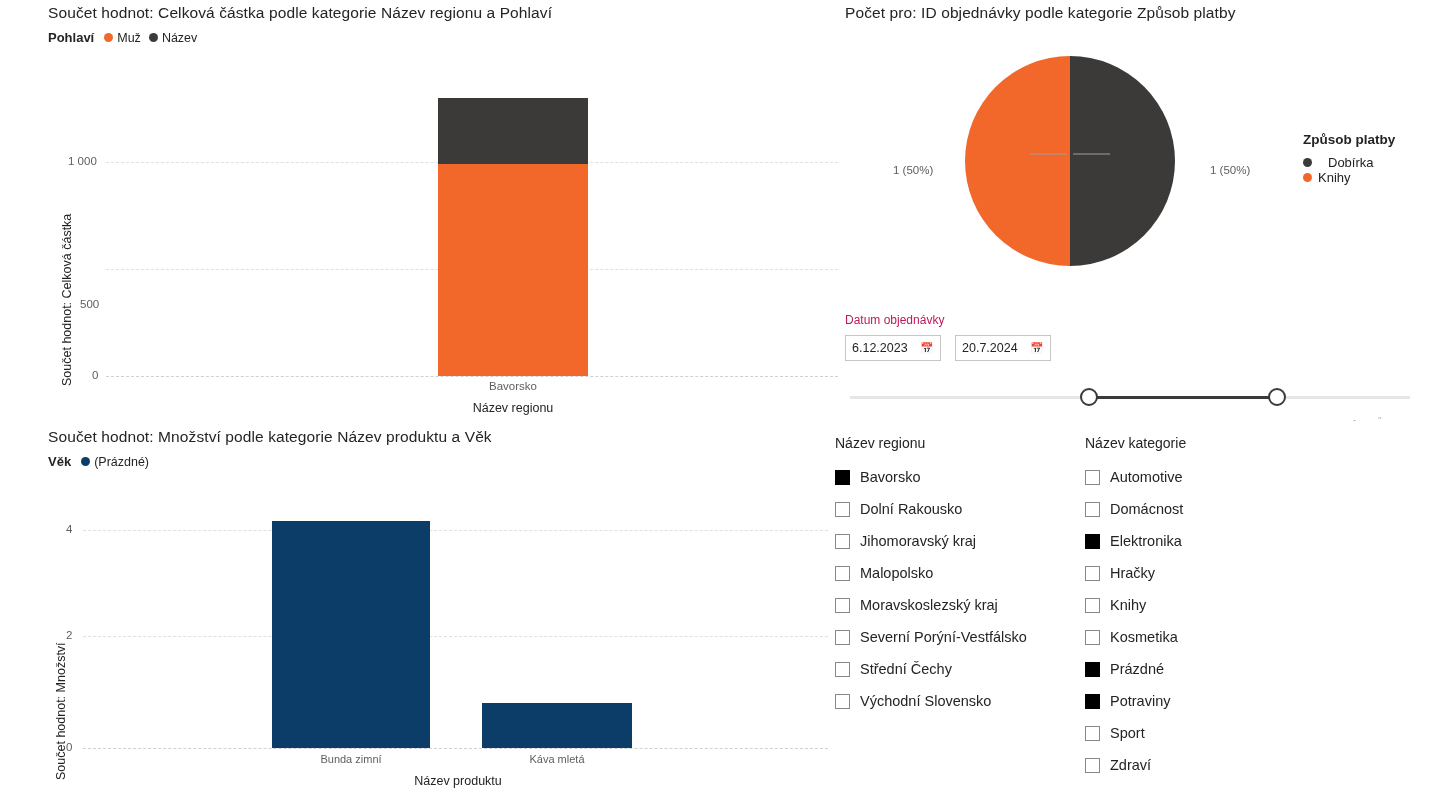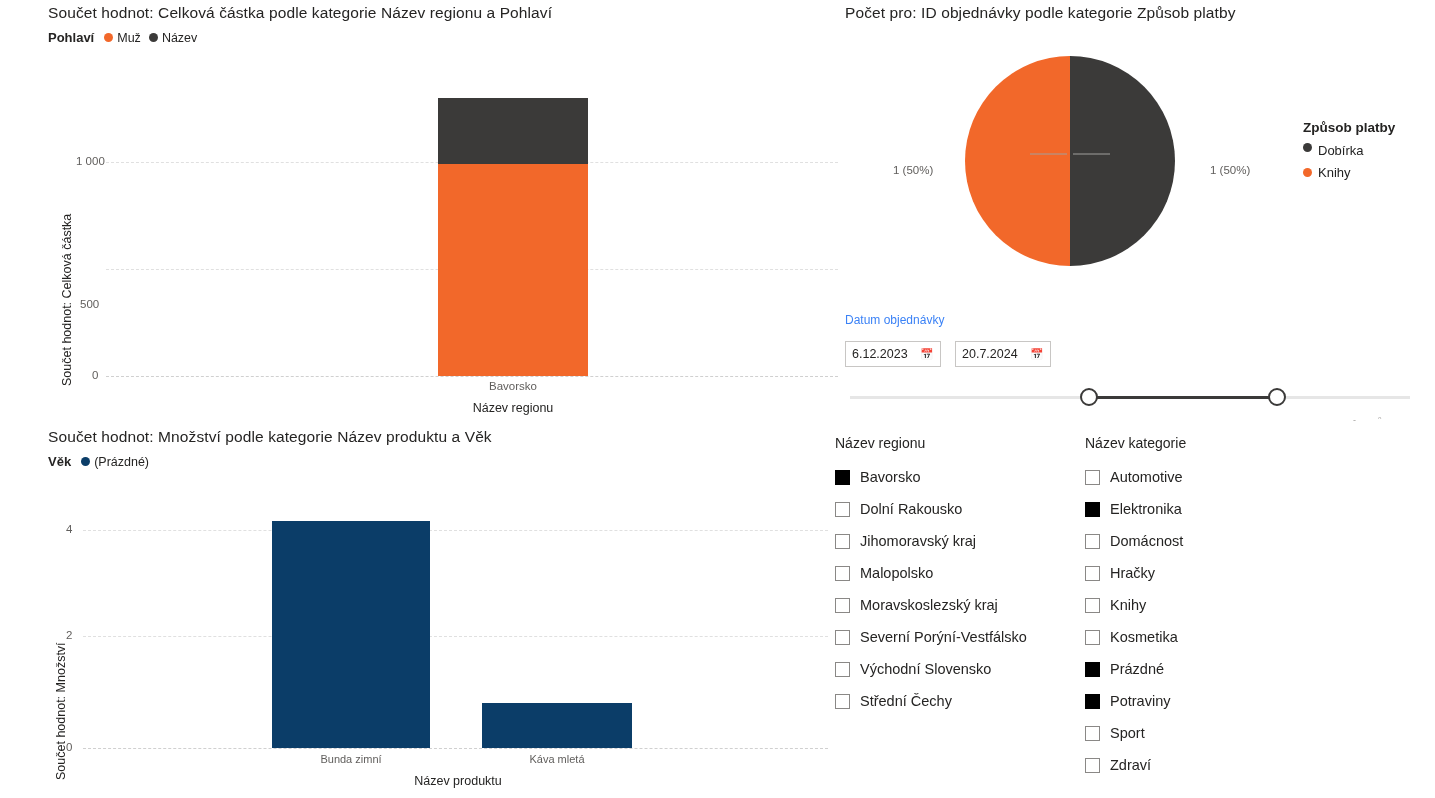--- a/index.html
+++ b/index.html
@@ -37,21 +37,21 @@
   .gridline{position:absolute;border-top:1px dashed #e0e0e0;}
   
   .filter-head{font-size:14px;color:#252423;margin-bottom:10px;}
   .filter-row{display:flex;align-items:center;gap:10px;height:32px;}
   .cb{
     width:15px;height:15px;border:1px solid #8a8886;background:#fff;display:inline-block;box-sizing:border-box;
   }
   .cb.checked{background:#000000;border-color:#000000;}
   .filter-label{font-size:14.5px;color:#252423;}
   
-  .slicer-title{font-size:12px;color:#3b82f6;margin-bottom:14px;}
+  .slicer-title{font-size:12px;color:#be185d;margin-bottom:8px;}
   .date-box{
     border:1px solid #c8c6c4;background:#fff;height:26px;width:96px;
     display:flex;align-items:center;justify-content:space-between;padding:0 6px;box-sizing:border-box;
     font-size:12.5px;color:#252423;
   }
   .cal-ico{font-size:11px;color:#605E5C;}
   .track{position:absolute;height:3px;background:#e6e6e6;}
   .track-active{position:absolute;height:3px;background:#3b3a39;}
   .handle{
     position:absolute;width:18px;height:18px;border-radius:50%;
@@ -77,21 +77,21 @@
   </div>
 
   <div style="position:absolute;left:0;top:62px;width:790px;height:330px;">
 
     <div class="y-title" style="position:absolute;left:12px;top:320px;">Součet hodnot: Celková částka</div>
 
     <div class="gridline" style="left:58px;top:96px;width:732px;"></div>
     <div class="gridline" style="left:58px;top:203px;width:732px;"></div>
     <div class="gridline" style="left:58px;top:310px;width:732px;border-top:1px dashed #d0d0d0;"></div>
 
-    <div class="tick" style="position:absolute;left:28px;top:89px;">1 000</div>
+    <div class="tick" style="position:absolute;left:20px;top:89px;">1 000</div>
     <div class="tick" style="position:absolute;left:32px;top:196px;margin-top:36px;">500</div>
     <div class="tick" style="position:absolute;left:44px;top:303px;">0</div>
 
     <div style="position:absolute;left:390px;top:32px;width:150px;height:278px;">
       <div style="position:absolute;left:0;top:0;width:150px;height:66px;background:#3B3A39;"></div>
       <div style="position:absolute;left:0;top:66px;width:150px;height:212px;background:#F2682A;"></div>
     </div>
 
     <div class="tick" style="position:absolute;left:390px;top:314px;width:150px;text-align:center;">Bavorsko</div>
 
@@ -106,23 +106,23 @@
 
     <path d="M105,115 L105,10 A105,105 0 0 1 105,220 Z" fill="#3B3A39"></path>
 
     <path d="M105,115 L105,220 A105,105 0 0 1 105,10 Z" fill="#F2682A"></path>
     <line x1="108" y1="108" x2="145" y2="108" stroke="#a19f9d" stroke-width="1"></line>
     <line x1="102" y1="108" x2="65" y2="108" stroke="#a19f9d" stroke-width="1"></line>
   </svg>
   <div class="tick" style="position:absolute;left:48px;top:160px;">1 (50%)</div>
   <div class="tick" style="position:absolute;left:365px;top:160px;">1 (50%)</div>
 
-  <div style="position:absolute;left:458px;top:116px;">
+  <div style="position:absolute;left:458px;top:128px;">
     <div style="font-size:13.5px;font-weight:bold;color:#252423;margin-bottom:8px;">Způsob platby</div>
-    <div style="display:flex;gap:6px;margin-bottom:7px;">
+    <div style="display:flex;align-items:center;gap:16px;">
       <span class="dot" style="background:#3B3A39"></span>
       <span style="font-size:13px;">Dobírka</span>
     </div>
     <div style="display:flex;align-items:center;gap:6px;">
       <span class="dot" style="background:#F2682A"></span>
       <span style="font-size:13px;">Knihy</span>
     </div>
   </div>
 </div>
 
@@ -201,44 +201,44 @@
   <div class="filter-row">
     <span class="cb"></span>
     <span class="filter-label">Moravskoslezský kraj</span>
   </div>
   <div class="filter-row">
     <span class="cb"></span>
     <span class="filter-label">Severní Porýní-Vestfálsko</span>
   </div>
   <div class="filter-row">
     <span class="cb"></span>
+    <span class="filter-label">Střední Čechy</span>
+  </div>
+  <div class="filter-row">
+    <span class="cb"></span>
     <span class="filter-label">Východní Slovensko</span>
-  </div>
-  <div class="filter-row">
-    <span class="cb"></span>
-    <span class="filter-label">Střední Čechy</span>
   </div>
 </div>
 
 <div class="panel" style="left:1085px;top:435px;width:250px;">
   <div class="filter-head">Název kategorie</div>
   <div class="filter-row">
     <span class="cb"></span>
     <span class="filter-label">Automotive</span>
   </div>
   <div class="filter-row">
+    <span class="cb"></span>
+    <span class="filter-label">Domácnost</span>
+  </div>
+  <div class="filter-row">
     <span class="cb checked"></span>
     <span class="filter-label">Elektronika</span>
   </div>
   <div class="filter-row">
     <span class="cb"></span>
-    <span class="filter-label">Domácnost</span>
-  </div>
-  <div class="filter-row">
-    <span class="cb"></span>
     <span class="filter-label">Hračky</span>
   </div>
   <div class="filter-row">
     <span class="cb"></span>
     <span class="filter-label">Knihy</span>
   </div>
   <div class="filter-row">
     <span class="cb"></span>
     <span class="filter-label">Kosmetika</span>
   </div>

